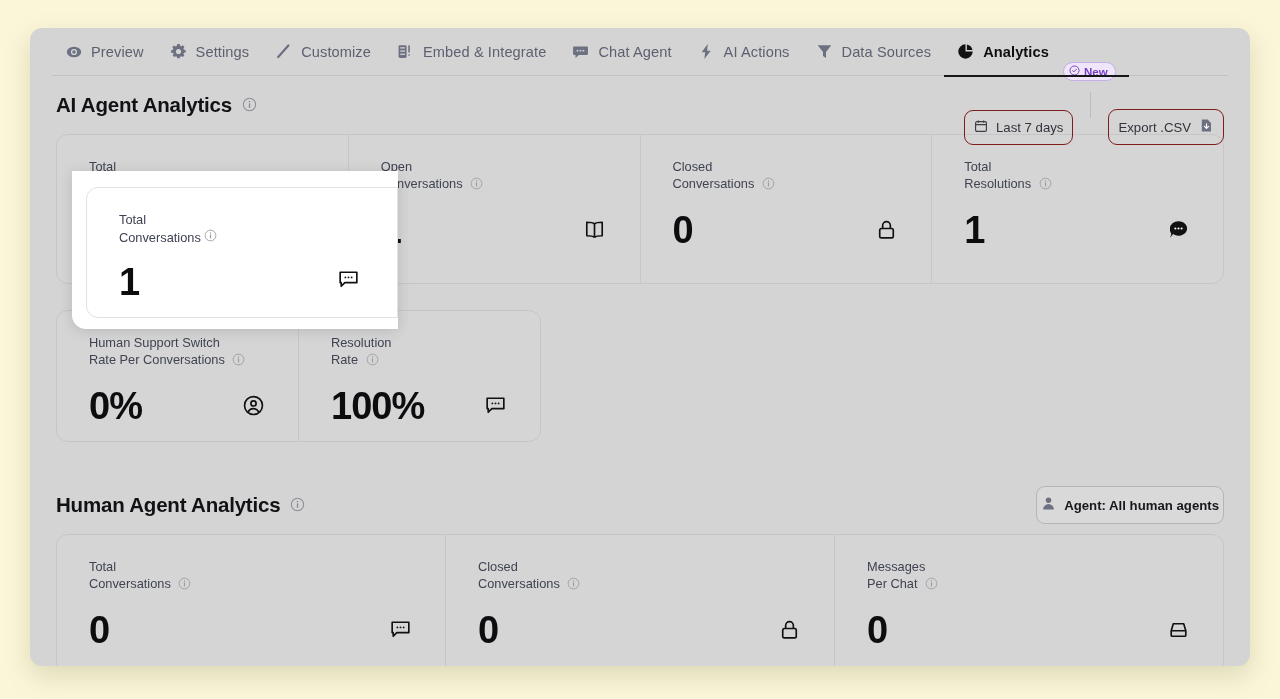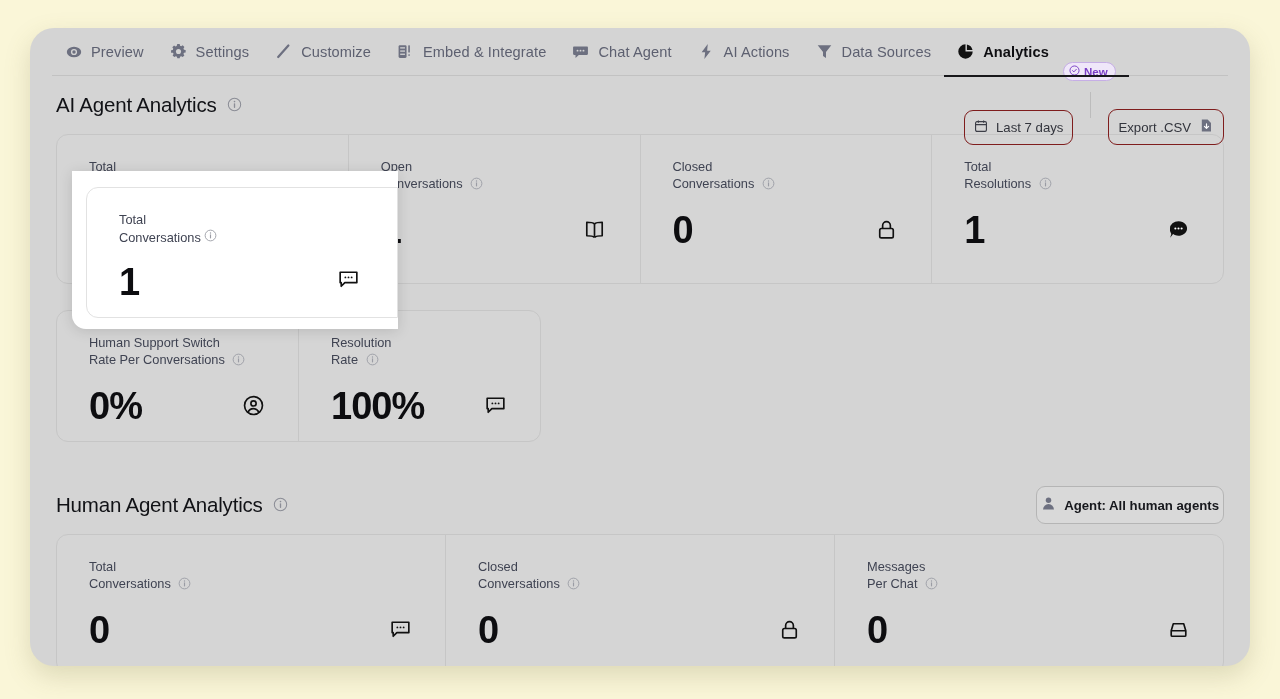--- a/index.html
+++ b/index.html
@@ -12,21 +12,21 @@
     background: #faf6d8;
     position: relative;
   }
 
   
   .panel {
     position: absolute;
     left: 30px; top: 28px;
     width: 1220px; height: 638px;
     background: #d4d4d4;
-    border-radius: 24px;
+    border-radius: 12px;
     box-shadow: 0 10px 26px rgba(120,115,70,.22);
     overflow: hidden;
   }
 
   
   .tabbar {
     position: relative;
     height: 48px;
     margin: 0 22px;
     display: flex;
@@ -69,21 +69,21 @@
   }
 
   
   .section-head {
     display:flex; align-items:center; justify-content:space-between;
     padding: 0 26px;
     height: 58px;
   }
   .section-title {
     display:flex; align-items:center; gap:10px;
-    font-size: 20.5px; font-weight: normal; color:#111216;
+    font-size: 20.5px; font-weight: bold; color:#111216;
     letter-spacing:-.2px;
   }
   .head-actions { display:flex; align-items:center; gap:0; }
   .btn {
     display:inline-flex; align-items:center; gap:8px;
     border:1px solid #7f1d1d;
     border-radius:9px;
     background:transparent;
     color:#32343c;
     font-size:13.2px;

